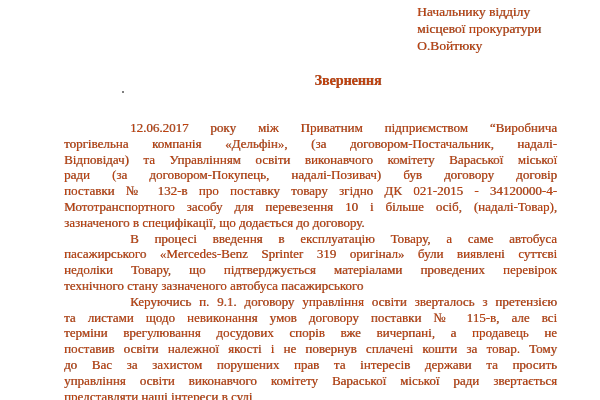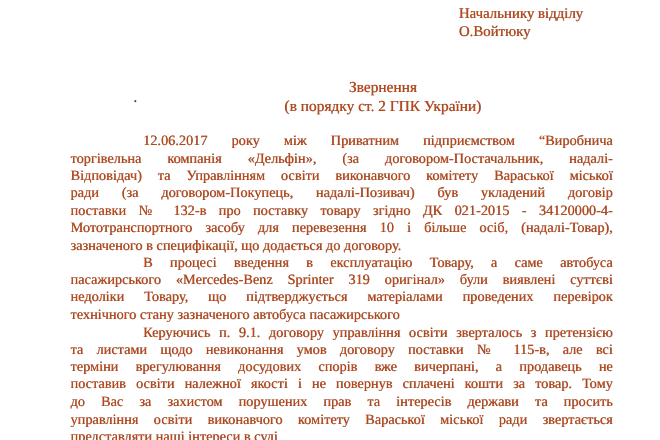--- a/index.html
+++ b/index.html
@@ -20,21 +20,21 @@
     font-size: 13.5px;
     line-height: 17px;
     white-space: nowrap;
   }
   .title-block {
     position: absolute;
     left: 96px;
     width: 504px;
     top: 72px;
     text-align: center;
-    font-weight: normal;
+    font-weight: bold;
     font-size: 14px;
     line-height: 17px;
   }
   .body-text {
     position: absolute;
     left: 64px;
     width: 493px;
     top: 120px;
     font-size: 13px;
     line-height: 15.8px;
@@ -60,33 +60,33 @@
 </style>
 </head>
 <body>
 
 <div class="page">
 
   <div class="speck"></div>
 
   <div class="recipient">
     <div>Начальнику відділу</div>
+    <div>місцевої прокуратури</div>
     <div>О.Войтюку</div>
   </div>
 
   <div class="title-block">
     <div>Звернення</div>
-    <div>(в порядку ст. 2 ГПК України)</div>
   </div>
 
   <div class="body-text" id="body-text">
       <div class="line first">12.06.2017 року між Приватним підприємством “Виробнича</div>
       <div class="line">торгівельна компанія «Дельфін», (за договором-Постачальник, надалі-</div>
       <div class="line">Відповідач) та Управлінням освіти виконавчого комітету Вараської міської</div>
-      <div class="line">ради (за договором-Покупець, надалі-Позивач) був укладений договір</div>
+      <div class="line">ради (за договором-Покупець, надалі-Позивач) був договору договір</div>
       <div class="line">поставки № 132-в про поставку товару згідно ДК 021-2015 - 34120000-4-</div>
       <div class="line">Мототранспортного засобу для перевезення 10 і більше осіб, (надалі-Товар),</div>
       <div class="line last">зазначеного в специфікації, що додається до договору.</div>
       <div class="line first">В процесі введення в експлуатацію Товару, а саме автобуса</div>
       <div class="line">пасажирського «Mercedes-Benz Sprinter 319 оригінал» були виявлені суттєві</div>
       <div class="line">недоліки Товару, що підтверджується матеріалами проведених перевірок</div>
       <div class="line last">технічного стану зазначеного автобуса пасажирського</div>
       <div class="line first">Керуючись п. 9.1. договору управління освіти зверталось з претензією</div>
       <div class="line">та листами щодо невиконання умов договору поставки № 115-в, але всі</div>
       <div class="line">терміни врегулювання досудових спорів вже вичерпані, а продавець не</div>

